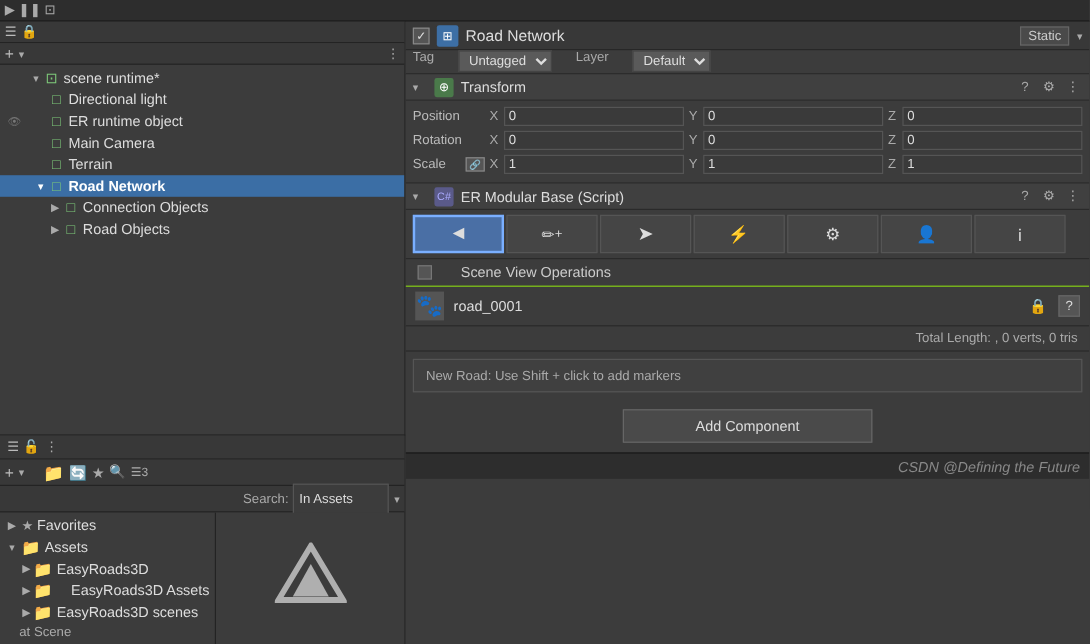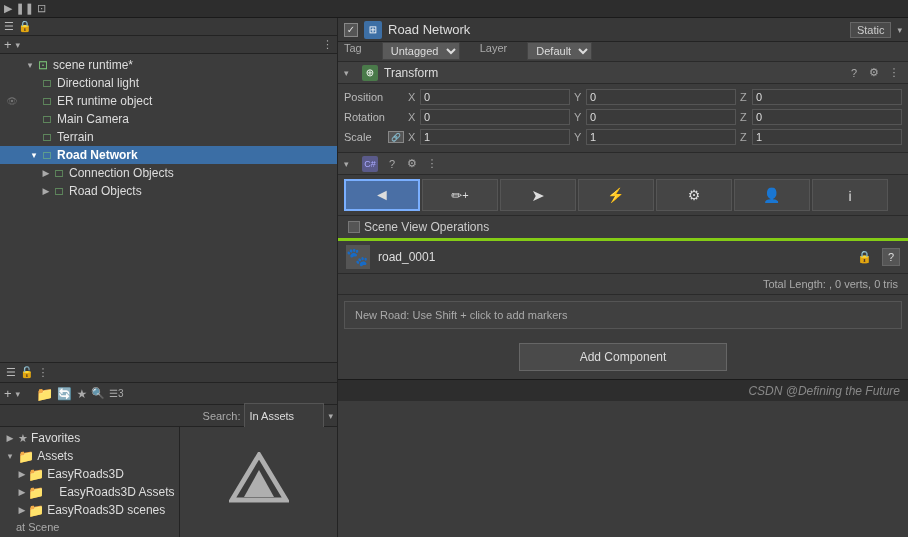--- a/index.html
+++ b/index.html
@@ -366,22 +366,22 @@
     }
     .script-btn.inactive {
       background: #454545;
       border: 1px solid #555;
     }
 
     .scene-view-row {
       display: flex;
       align-items: center;
       padding: 4px 10px;
-      border-bottom: 3px solid #84cc16;
-      gap: 4px;
+      border-bottom: 1px solid #84cc16;
+      gap: 24px;
     }
 
     .scene-view-checkbox {
       width: 12px;
       height: 12px;
       border: 1px solid #777;
       background: #555;
     }
 
     .scene-view-label {
@@ -752,20 +752,21 @@
             <span class="xyz-label">Z</span>
             <input class="xyz-input" type="text" value="1" style="">
           </div>
         </div>
       </div>
     </div>
 
     <div class="section-header">
       <span class="section-arrow">▾</span>
       <div style="width:16px;height:16px;background:#5a5a8a;border-radius:2px;display:flex;align-items:center;justify-content:center;font-size:9px;color:#aaf">C#</div>
+      <span class="section-title">ER Modular Base (Script)</span>
       <div class="section-actions">
         <span class="section-btn">?</span>
         <span class="section-btn">⚙</span>
         <span class="section-btn">⋮</span>
       </div>
     </div>
 
     <div class="script-toolbar">
 
       <div class="script-btn active">

